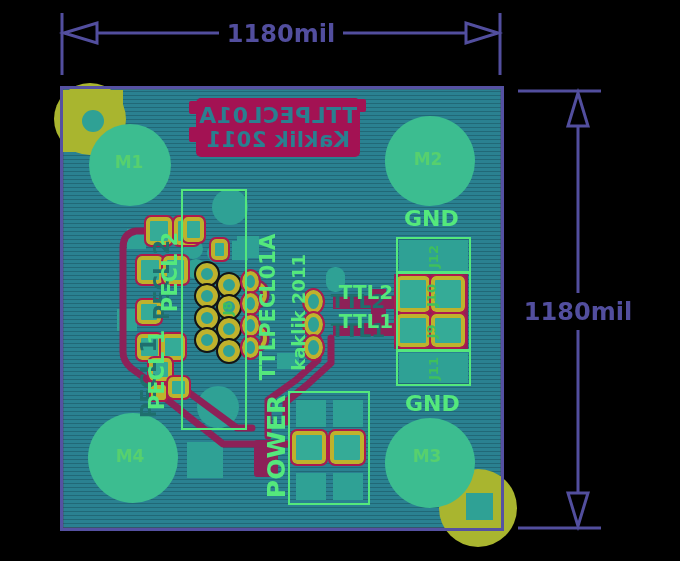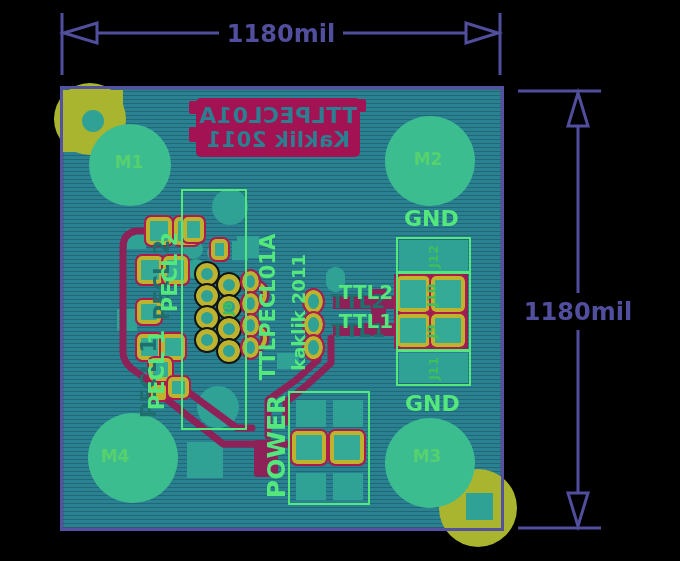--- a/index.html
+++ b/index.html
@@ -50,21 +50,21 @@
   <div class="abs olivec" style="left:439px;top:469px;width:78px;height:78px;"></div>
   <div class="abs tealsq" style="left:466px;top:493px;width:27px;height:27px;z-index:9;"></div>
 
   <div class="abs mount" style="left:89px;top:124px;width:82px;height:82px;"></div>
   <div class="abs mount" style="left:385px;top:116px;width:90px;height:90px;"></div>
   <div class="abs mount" style="left:385px;top:418px;width:90px;height:90px;"></div>
   <div class="abs mount" style="left:88px;top:413px;width:90px;height:90px;"></div>
   <div class="abs mtext" style="left:113px;top:152px;width:32px;">M1</div>
   <div class="abs mtext" style="left:412px;top:149px;width:32px;">M2</div>
   <div class="abs mtext" style="left:411px;top:446px;width:32px;">M3</div>
-  <div class="abs mtext" style="left:99px;top:446px;width:32px;">M4</div>
+  <div class="abs mtext" style="left:114px;top:446px;width:32px;">M4</div>
 
   <div class="abs redblock" style="left:196px;top:98px;width:164px;height:59px;">
     <div class="redblock-text">
       <div style="font-size:22px;">TTLPECL01A</div>
       <div style="font-size:21px;">Kaklik 2011</div>
     </div>
   </div>
   <div class="abs redblock" style="left:189px;top:101px;width:9px;height:13px;border-radius:2px;"></div>
   <div class="abs redblock" style="left:189px;top:127px;width:9px;height:15px;border-radius:2px;"></div>
   <div class="abs redblock" style="left:357px;top:99px;width:9px;height:13px;border-radius:2px;"></div>

